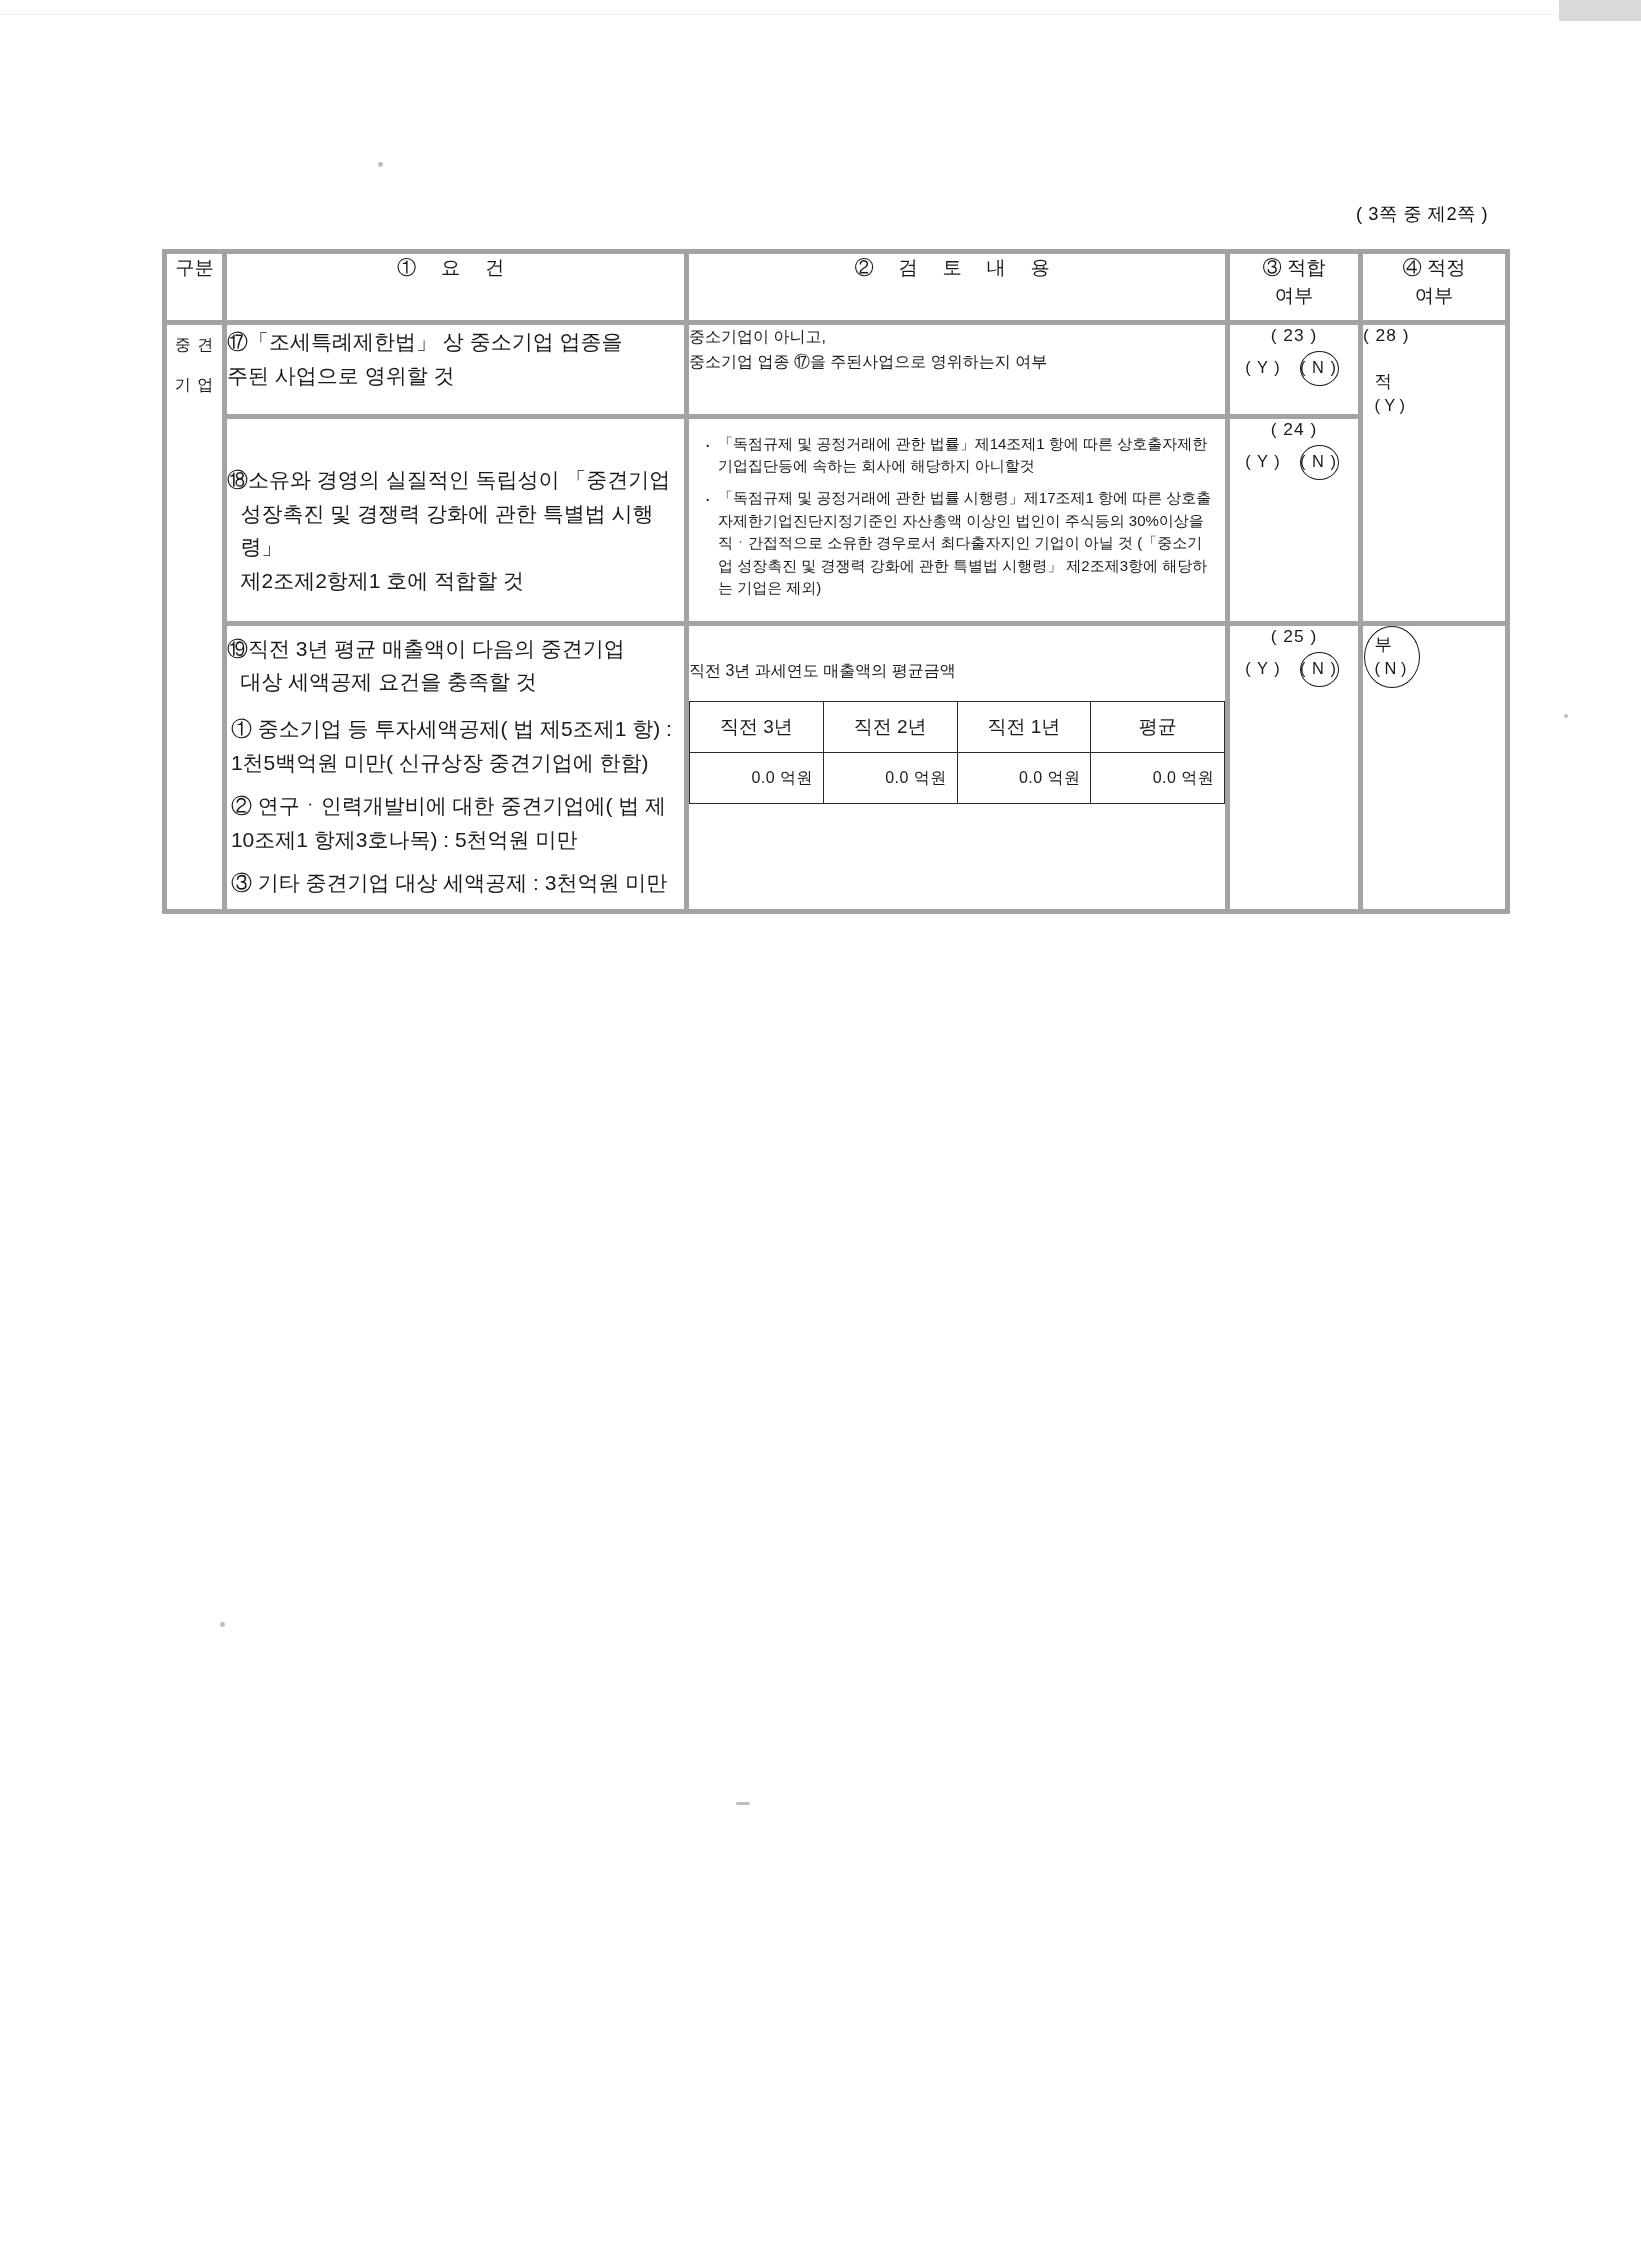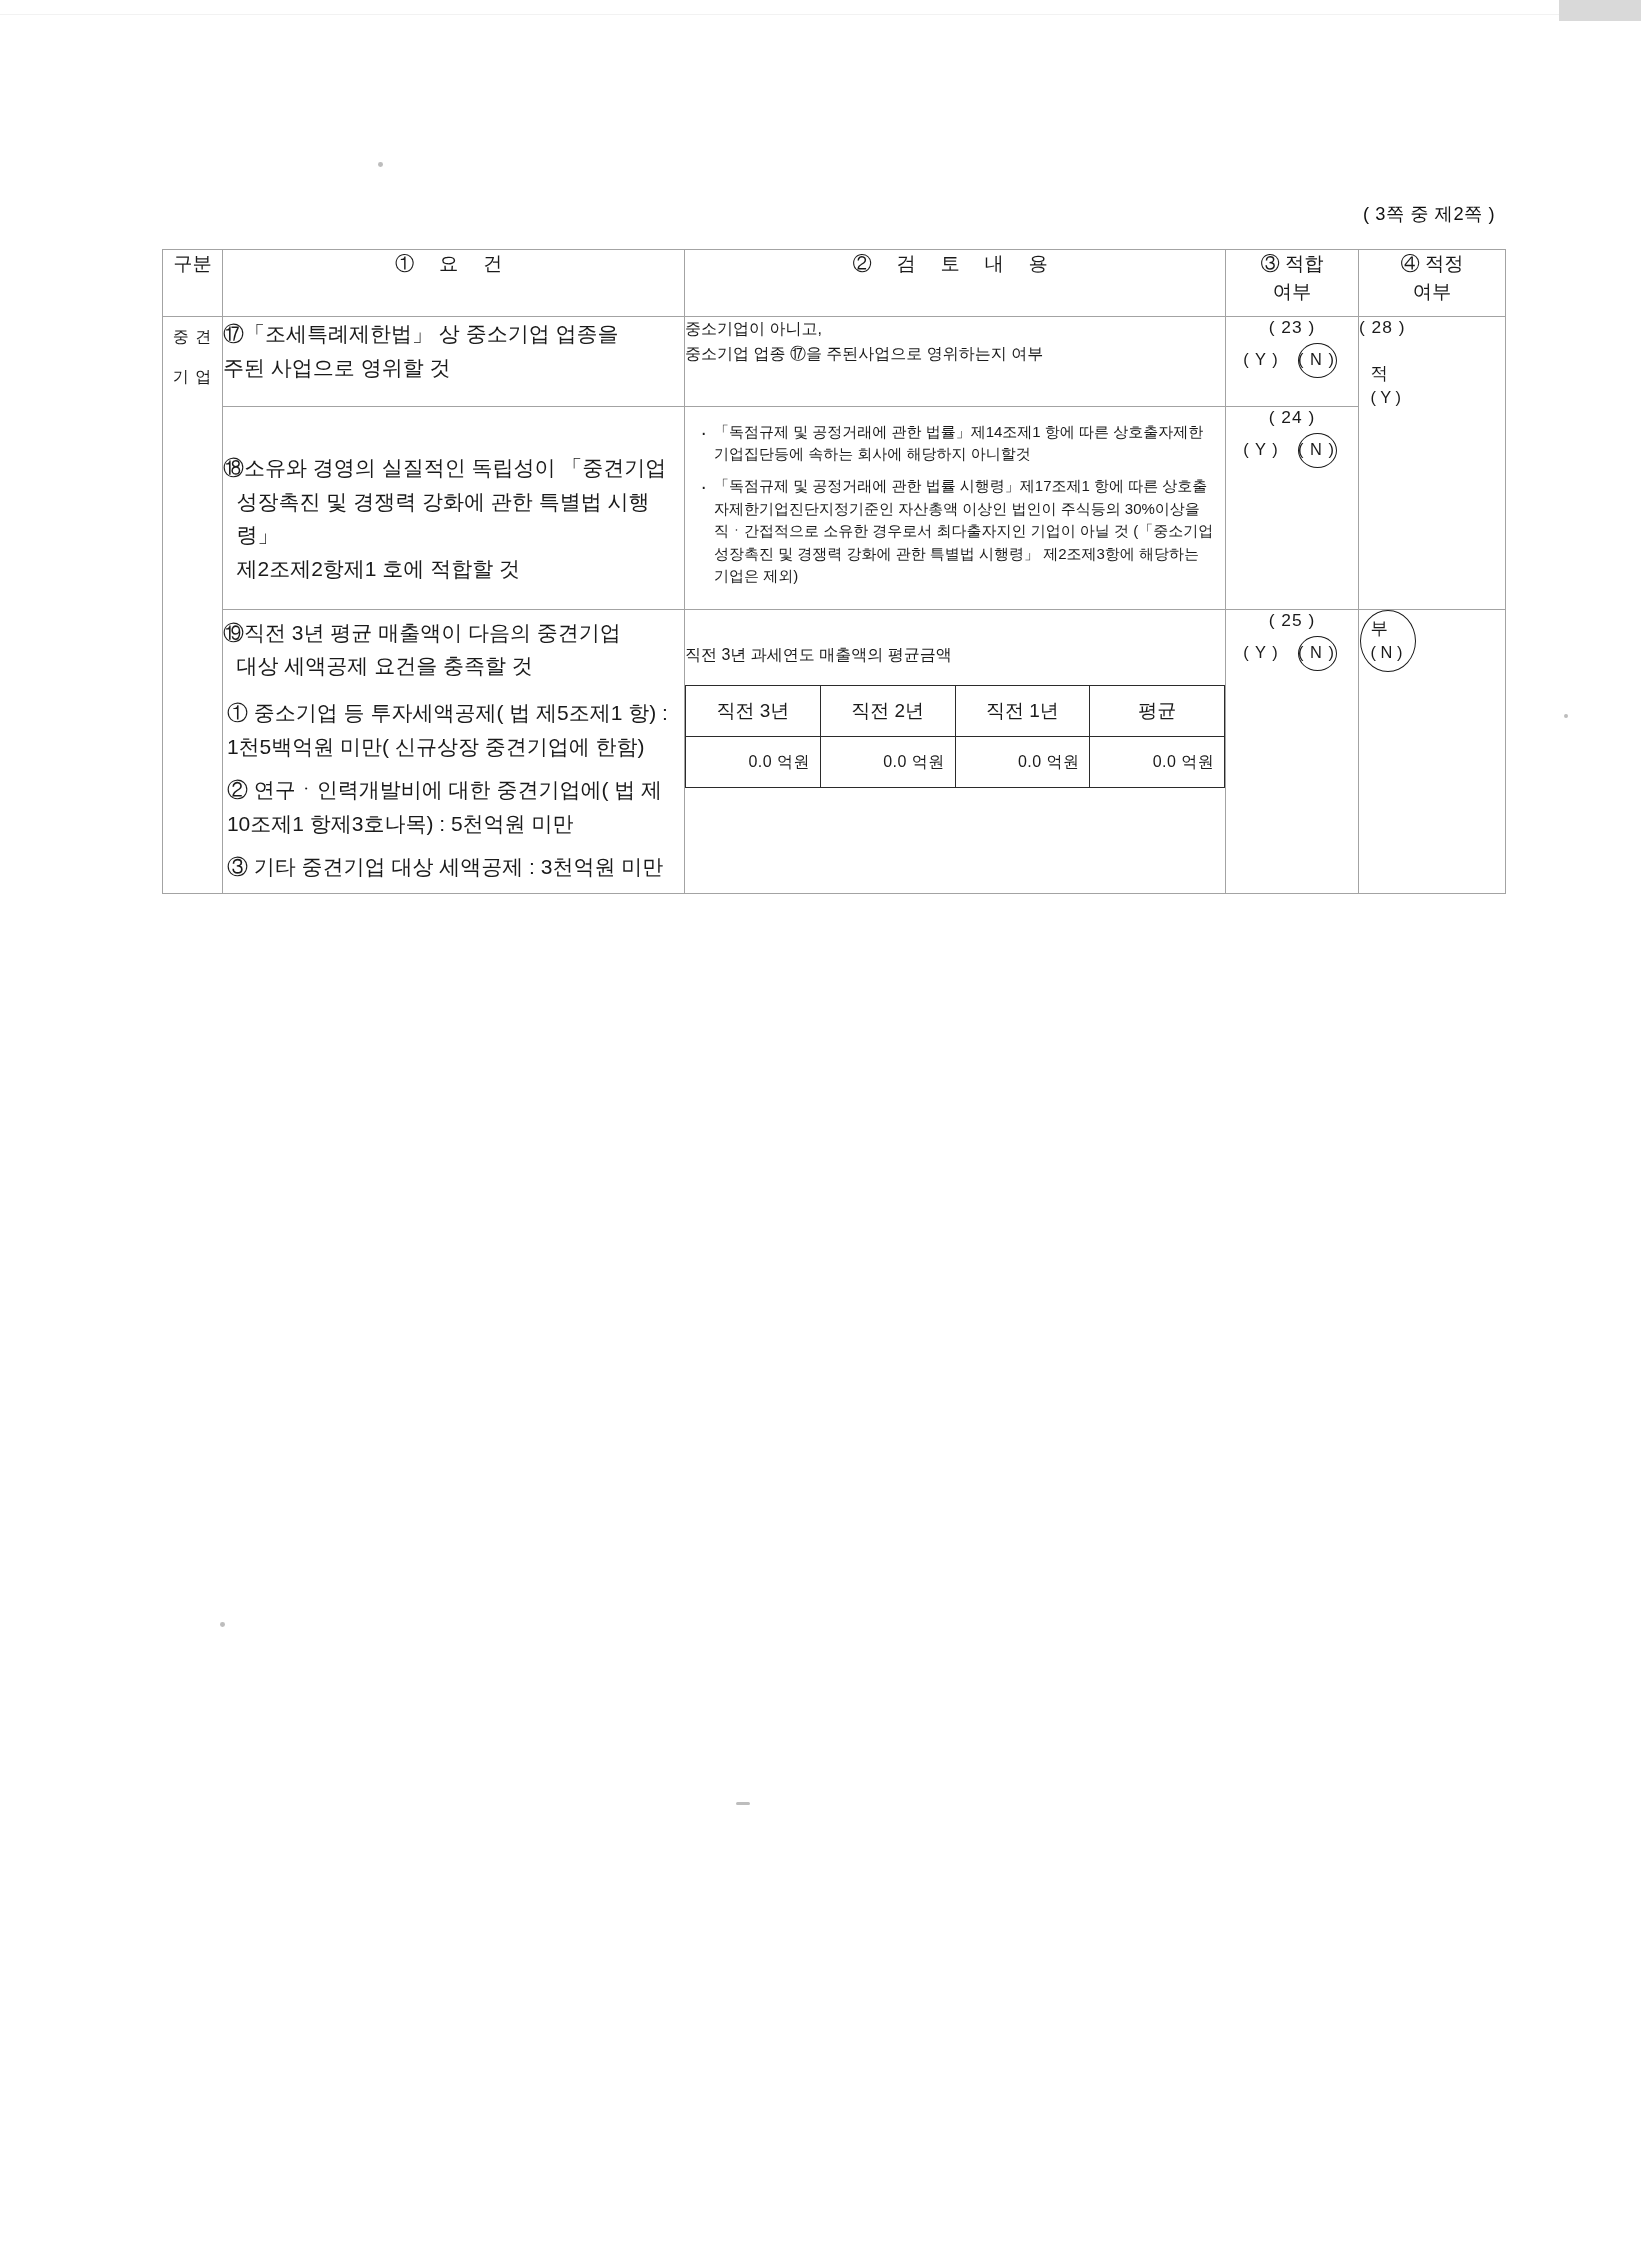--- a/index.html
+++ b/index.html
@@ -31,35 +31,35 @@
   }
   .page {
     position: absolute;
     top: 0; left: 0;
     width: 1641px;
     height: 2257px;
   }
   .page-marker {
     position: absolute;
     top: 201px;
-    right: 146px;
+    right: 153px;
     font-size: 18.3px;
     letter-spacing: 0.5px;
     color: #111;
   }
   table.main {
     position: absolute;
     top: 249px;
     left: 162px;
     width: 1342px;
     border-collapse: collapse;
     table-layout: fixed;
   }
   table.main td, table.main th {
-    border: 1px solid #a3a3a3;
+    border: 5px solid #a3a3a3;
     vertical-align: top;
     padding: 0;
     font-weight: normal;
   }
   .hdr td {
     text-align: center;
     vertical-align: middle;
     height: 66px;
     font-size: 19.3px;
     line-height: 1.45;

